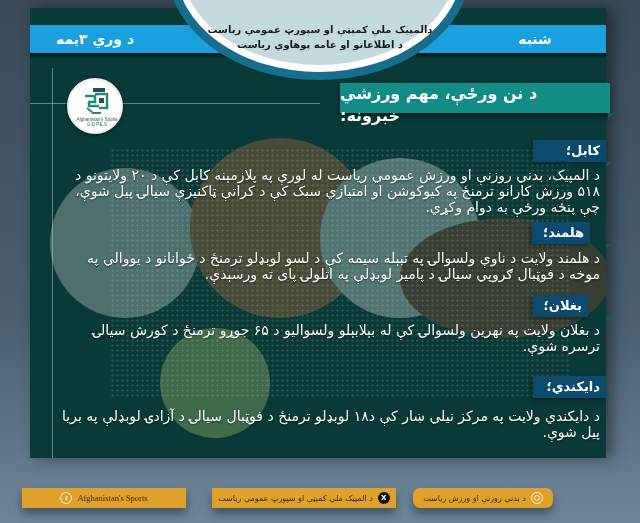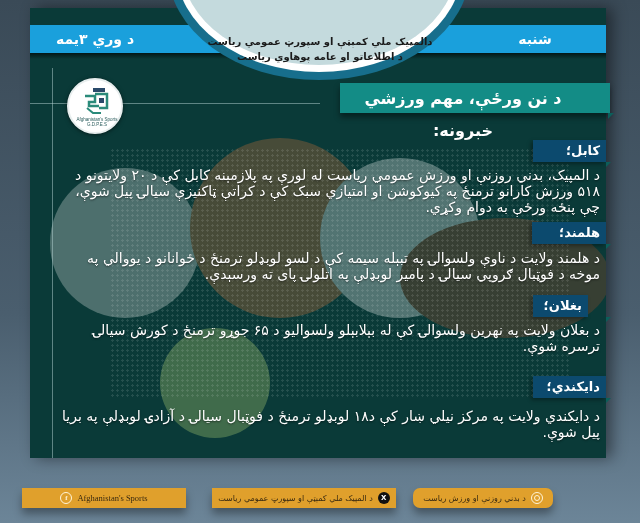--- a/index.html
+++ b/index.html
@@ -49,36 +49,36 @@
     position: absolute; left: 176px; top: -110px; width: 286px; height: 182px;
     border-radius: 0 0 143px 143px / 0 0 104px 104px;
     background: #ffffff;
   }
   .arch-inner {
     position: absolute; left: 182px; top: -110px; width: 274px; height: 175px;
     border-radius: 0 0 137px 137px / 0 0 98px 98px;
     background: #c4dadd;
   }
   .org-name {
-    position: absolute; left: 190px; top: 34px; width: 260px;
+    position: absolute; left: 190px; top: 22px; width: 260px;
     text-align: center; direction: rtl; font-weight: bold; font-size: 10px; line-height: 15px; color: #1a1a1a;
   }
   .logo {
     position: absolute; left: 67px; top: 78px; width: 56px; height: 56px; border-radius: 50%;
     background: #fff; border: 2px solid #e8eeee;
     box-shadow: 0 1px 4px rgba(0,0,0,0.5);
   }
   .logo svg { position: absolute; left: 12px; top: 6px; }
   .logo-text { position: absolute; left: 2px; top: 37px; width: 52px; text-align: center; font-size: 4.5px; color: #2a5c5c; font-family: "Liberation Sans", sans-serif; line-height: 5px; }
 
   .headline {
     position: absolute; left: 340px; top: 83px; width: 270px; height: 30px;
     background: #138c86;
-    color: #fff; font-weight: bold; font-size: 16px; direction: rtl; text-align: center;
-    padding-right: 24px; line-height: 32px;
+    color: #fff; font-weight: bold; font-size: 16px; direction: rtl; text-align: left;
+    padding-right: 24px; line-height: 22px;
     box-shadow: 0 4px 6px rgba(0,0,0,0.45);
   }
   .headline-fold { position: absolute; left: 608px; top: 113px; width: 0; height: 0; border-left: 6px solid #0c5e5a; border-bottom: 6px solid transparent; }
 
   .sec-head {
     position: absolute; height: 22px; background: #0c4a6e;
     color: #fff; font-weight: bold; font-size: 13px; direction: rtl; text-align: right;
     padding-right: 6px; line-height: 22px;
     box-shadow: -2px 2px 4px rgba(0,0,0,0.35);
   }
@@ -147,21 +147,21 @@
   </div>
 </div>
 
 <div class="headline">د نن ورځې، مهم ورزشي خبرونه:</div>
 <div class="headline-fold"></div>
 
 <div class="sec-head" style="left:533px;top:140px;width:73px;">کابل؛</div>
 <div class="sec-fold" style="left:606px;top:162px;"></div>
 <div class="sec-body" style="top:167px;">د المپیک، بدني روزنې او ورزش عمومي ریاست له لورې په پلازمېنه کابل کې د ۲۰ ولایتونو د ۵۱۸ ورزش کارانو ترمنځ په کیوکوشن او امتیازي سبک کې د کراتې ټاکنیزې سیالۍ پیل شوې، چې پنځه ورځې به دوام وکړي.</div>
 
-<div class="sec-head" style="left:532px;top:222px;width:74px;">هلمند؛</div>
+<div class="sec-head" style="left:532px;top:222px;width:58px;">هلمند؛</div>
 <div class="sec-fold" style="left:606px;top:244px;"></div>
 <div class="sec-body" style="top:250px;">د هلمند ولایت د ناوې ولسوالۍ په تبېله سیمه کې د لسو لوبډلو ترمنځ د ځوانانو د یووالي په موخه د فوټبال ګروپي سیالۍ د پامیر لوبډلې په اتلولۍ پای ته ورسېدې.</div>
 
 <div class="sec-head" style="left:533px;top:295px;width:55px;">بغلان؛</div>
 <div class="sec-fold" style="left:606px;top:317px;"></div>
 <div class="sec-body" style="top:322px;">د بغلان ولایت په نهرین ولسوالۍ کې له بېلابېلو ولسوالیو د ۶۵ جوړو ترمنځ د کورش سیالۍ ترسره شوې.</div>
 
 <div class="sec-head" style="left:533px;top:376px;width:73px;">دایکندي؛</div>
 <div class="sec-fold" style="left:606px;top:398px;"></div>
 <div class="sec-body" style="top:408px;">د دایکندي ولایت په مرکز نیلي ښار کې د۱۸ لوبډلو ترمنځ د فوټبال سیالۍ د آزادۍ لوبډلې په بریا پیل شوې.</div>

